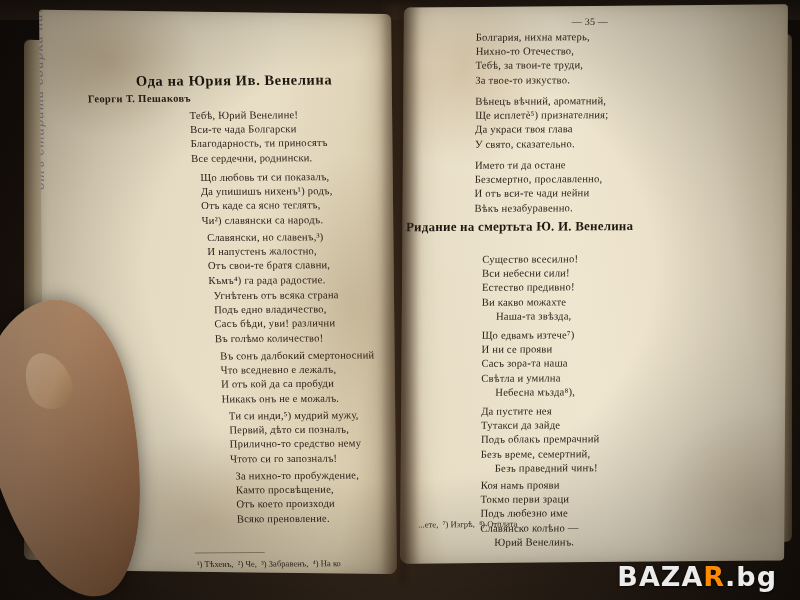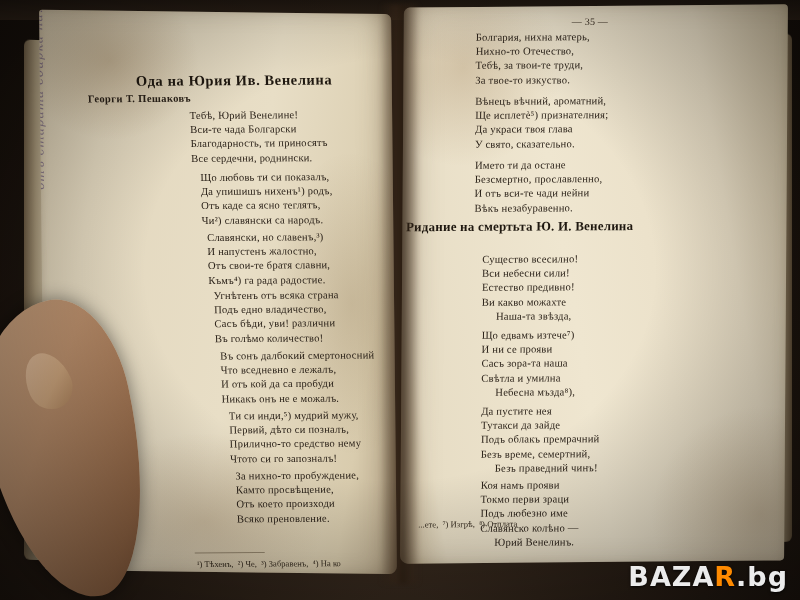--- a/index.html
+++ b/index.html
@@ -211,21 +211,21 @@
     height: 58px;
     background: linear-gradient(140deg, #e2c0a1 0%, #cfa87f 60%, #a87e57 100%);
     border-radius: 50% 50% 48% 52% / 60% 60% 40% 40%;
     transform: rotate(-24deg);
     opacity: .85;
   }
 
   
   .watermark {
     position: absolute;
-    right: 12px;
+    right: 23px;
     bottom: 8px;
     font-family: "DejaVu Sans", sans-serif;
     font-weight: bold;
     font-size: 27px;
     letter-spacing: 1px;
     color: rgba(255,255,255,.92);
     text-shadow: 0 1px 3px rgba(0,0,0,.8);
   }
   .watermark .dot {
     display: inline-block;

